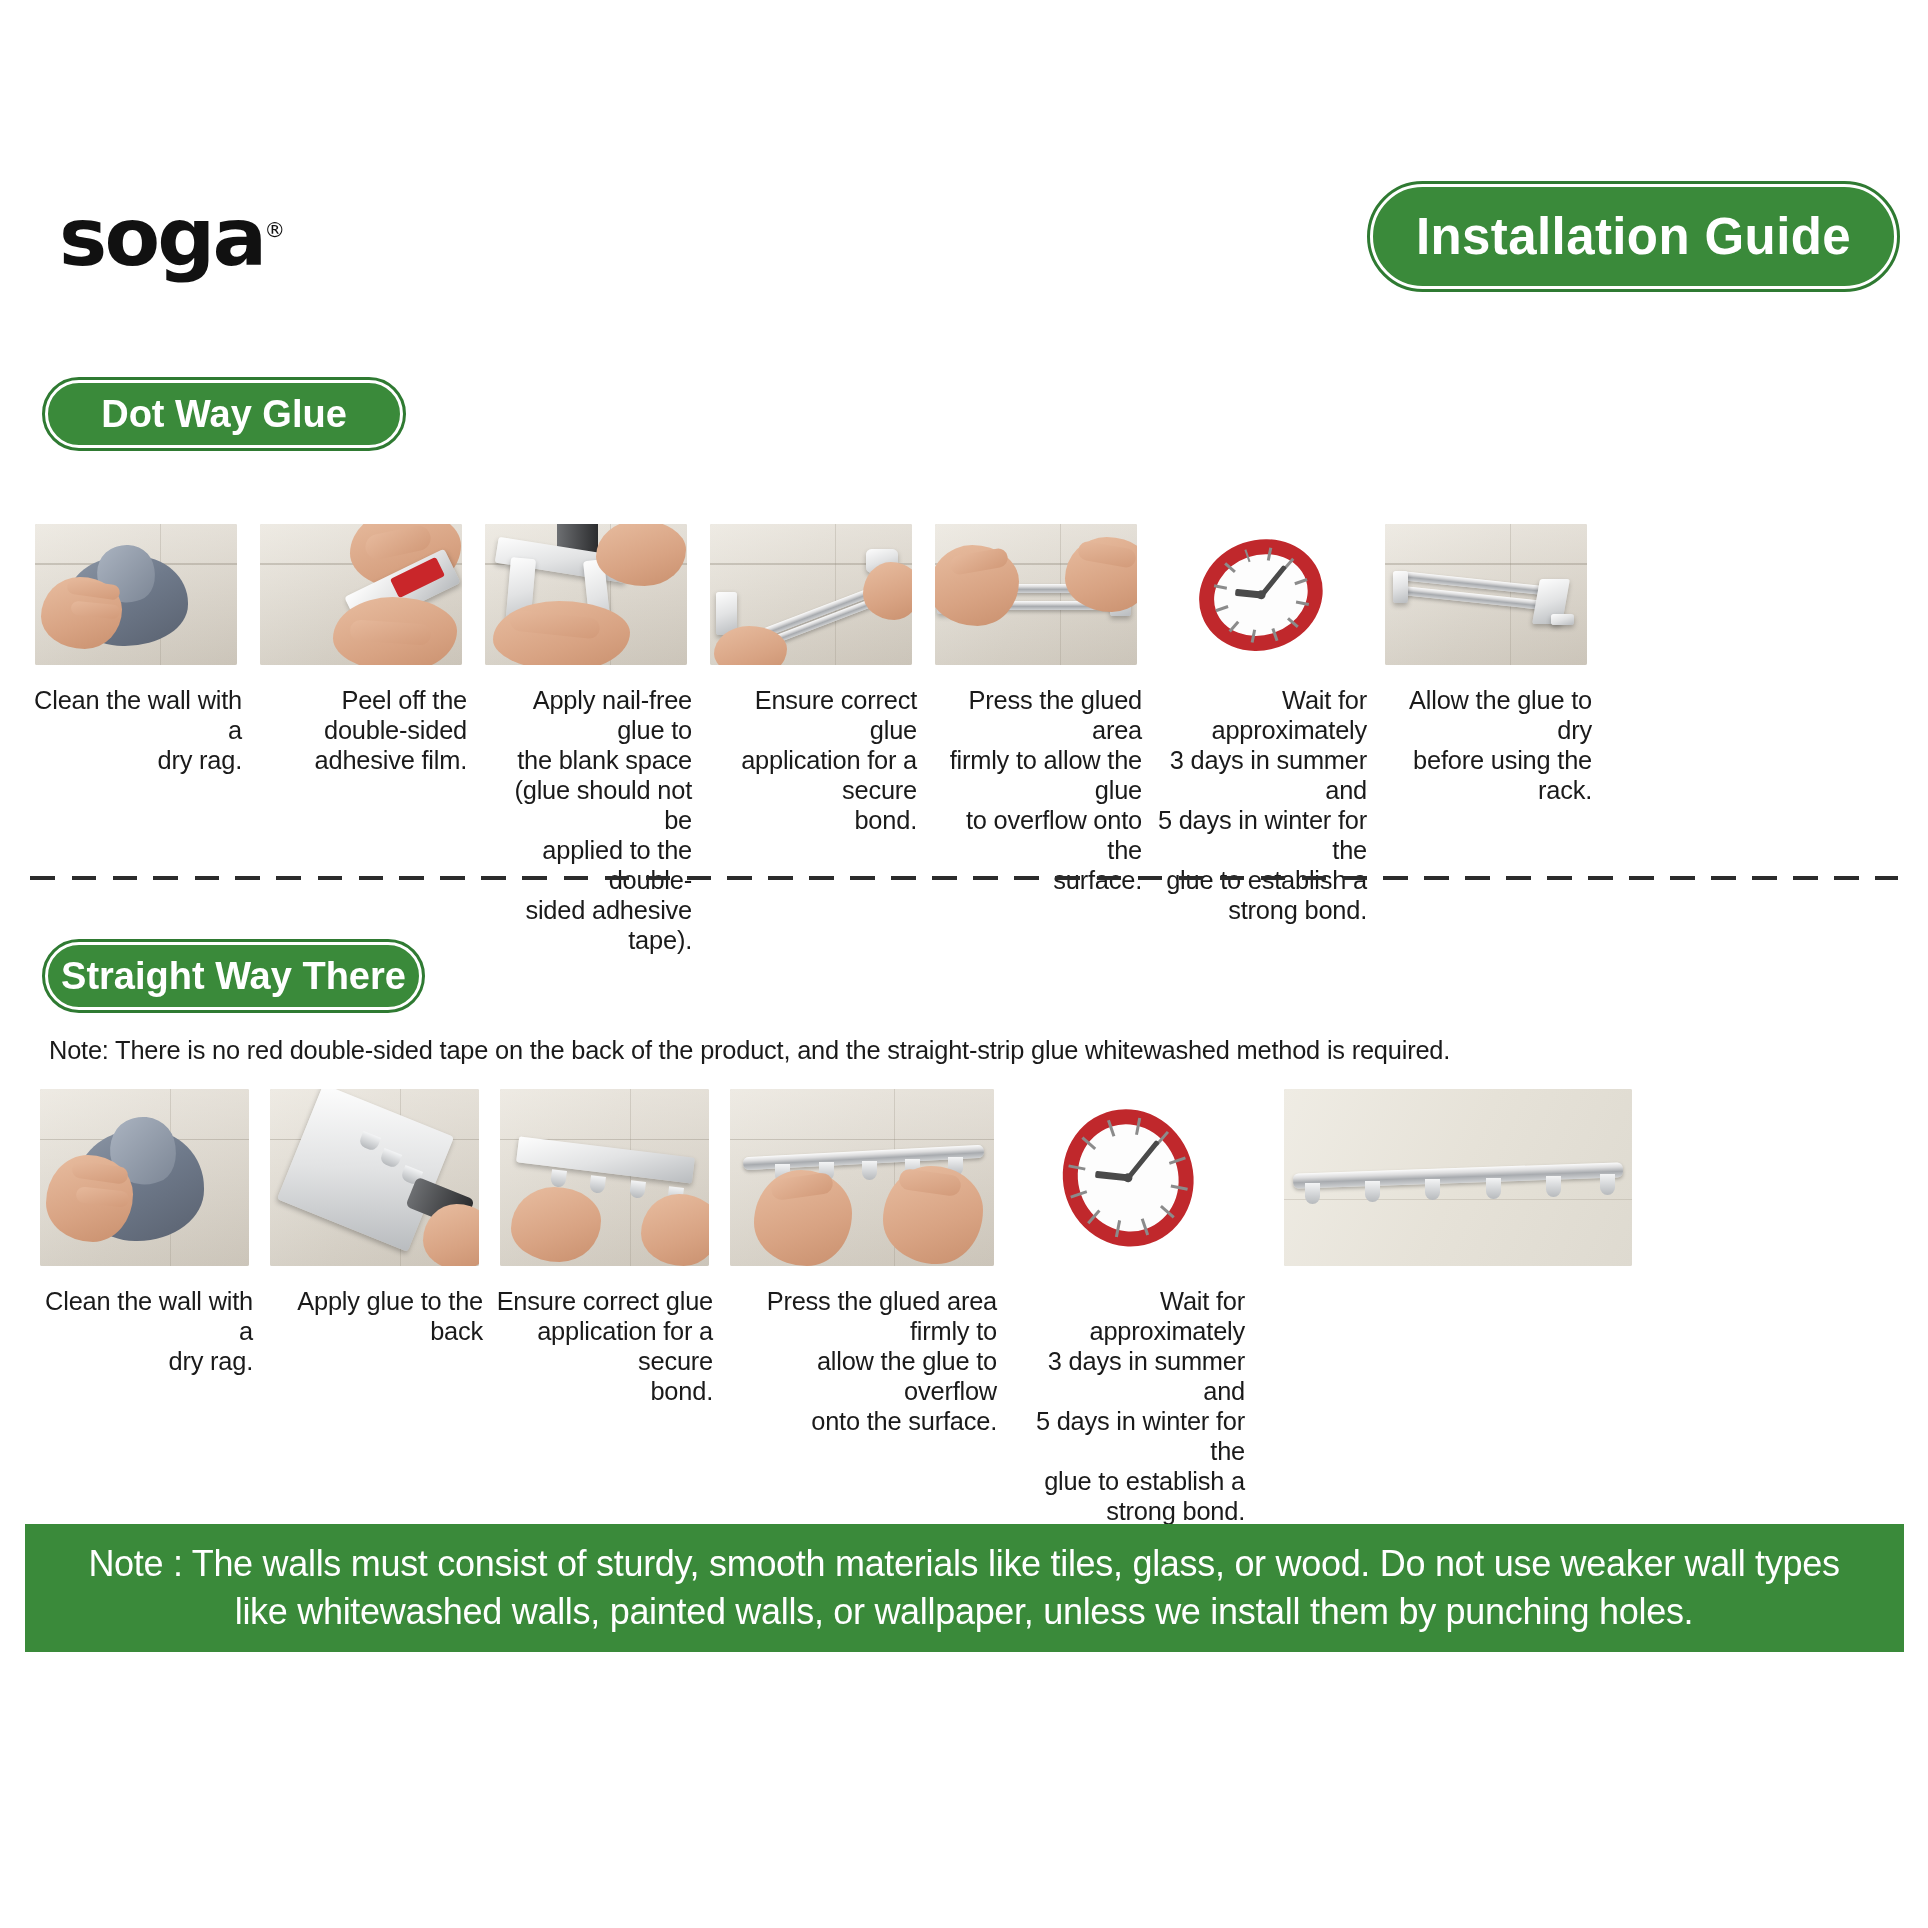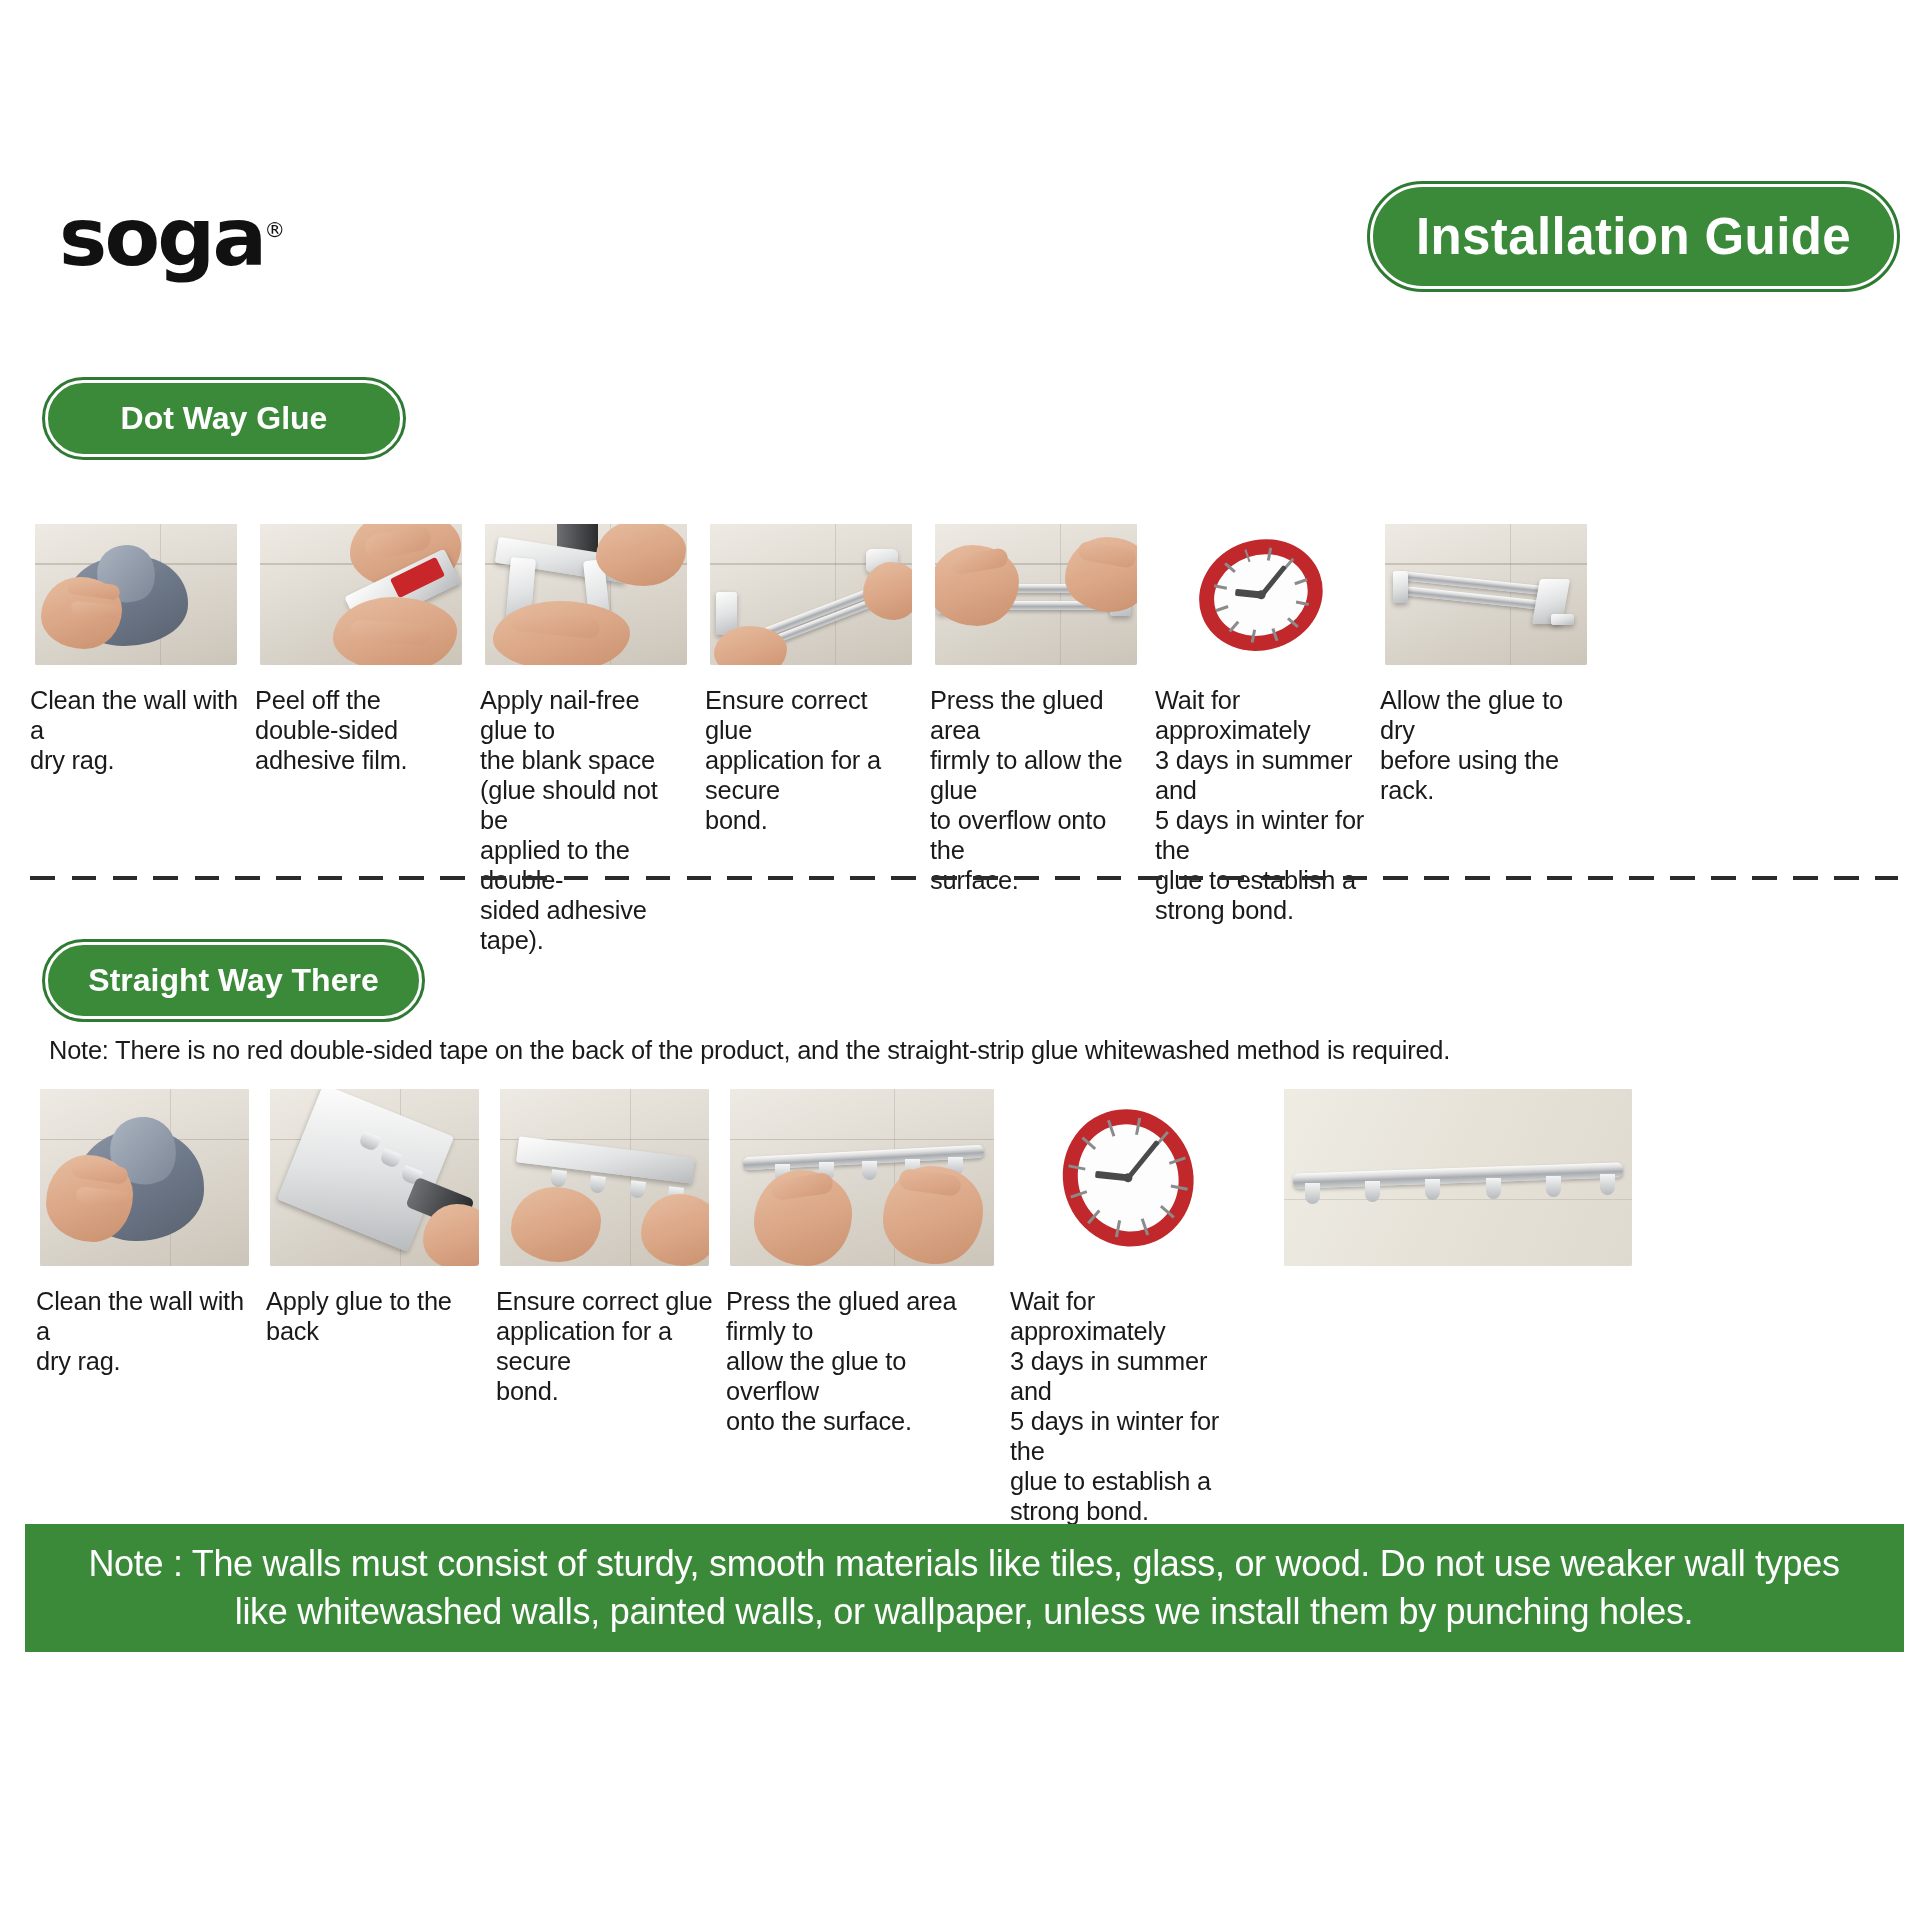--- a/index.html
+++ b/index.html
@@ -36,21 +36,21 @@
   }
   .pill-title {
     position:absolute; right:45px; top:15px;
     width:527px; height:105px;
     font-size:51px;
     letter-spacing:0.4px;
   }
 
   
   .sec-badge { position:absolute; }
-  .sec-badge .pill { width:358px; height:77px; font-size:32px; }
+  .sec-badge .pill { width:358px; height:68px; font-size:38px; }
   #badge-dot { left:45px; top:380px; }
   #badge-straight { left:45px; top:942px; }
   #badge-straight .pill { width:377px; }
 
   .sec-note {
     position:absolute; left:49px;
     font-size:25.4px; color:#1a1a1a; letter-spacing:-0.2px;
     white-space:nowrap;
   }
   #note-dot { top:471px; }
@@ -63,21 +63,21 @@
 
   .cell { display:flex; flex-direction:column; align-items:center; }
   .photo {
     position:relative; overflow:hidden;
     background:#d9d4cb;
     border-radius:1.9px;
   }
   .caption {
     margin-top:21px;
     font-size:25.4px; line-height:1.18;
-    color:#1a1a1a; text-align:left;
+    color:#1a1a1a; text-align:right;
     letter-spacing:-0.2px;
   }
 
   
   .tile {
     position:absolute; inset:0;
     background:
       linear-gradient(180deg, rgba(255,255,255,.30), rgba(0,0,0,.05)),
       linear-gradient(110deg,#e7e2d8 0%, #ded8cd 45%, #d6cfc3 100%);
   }

